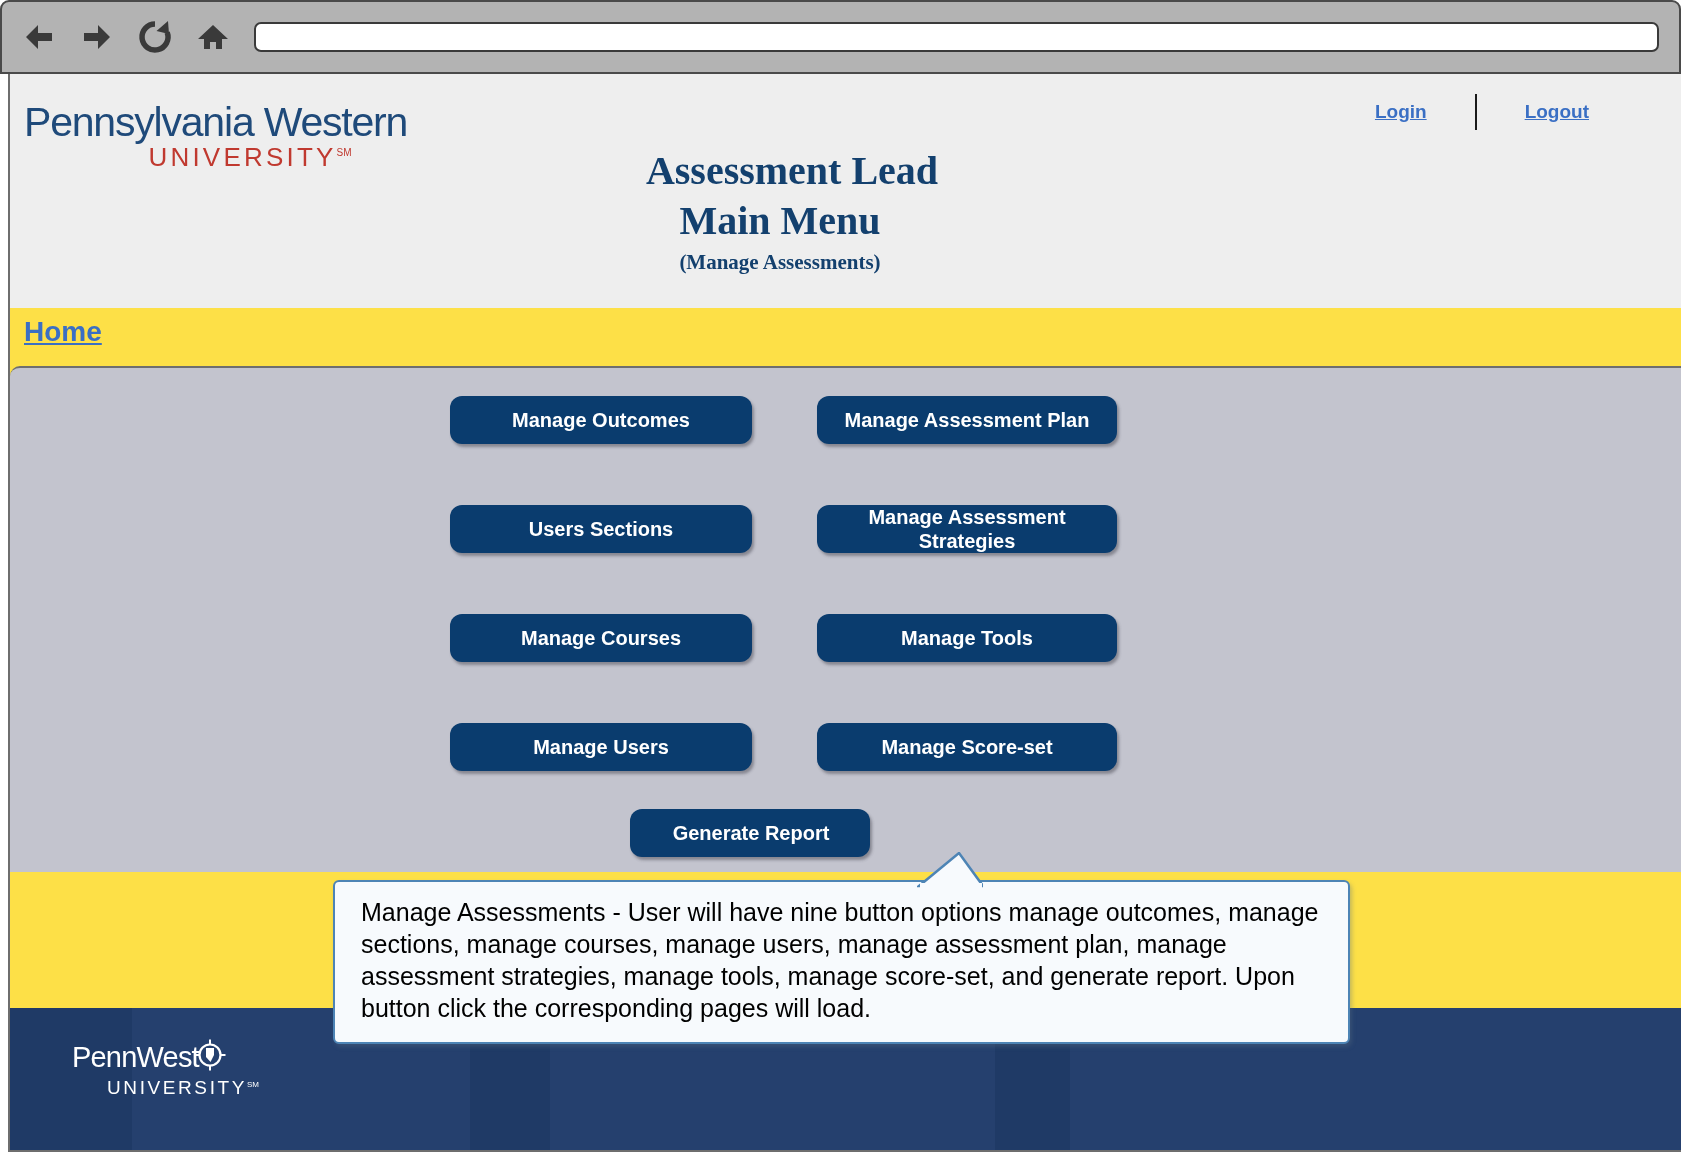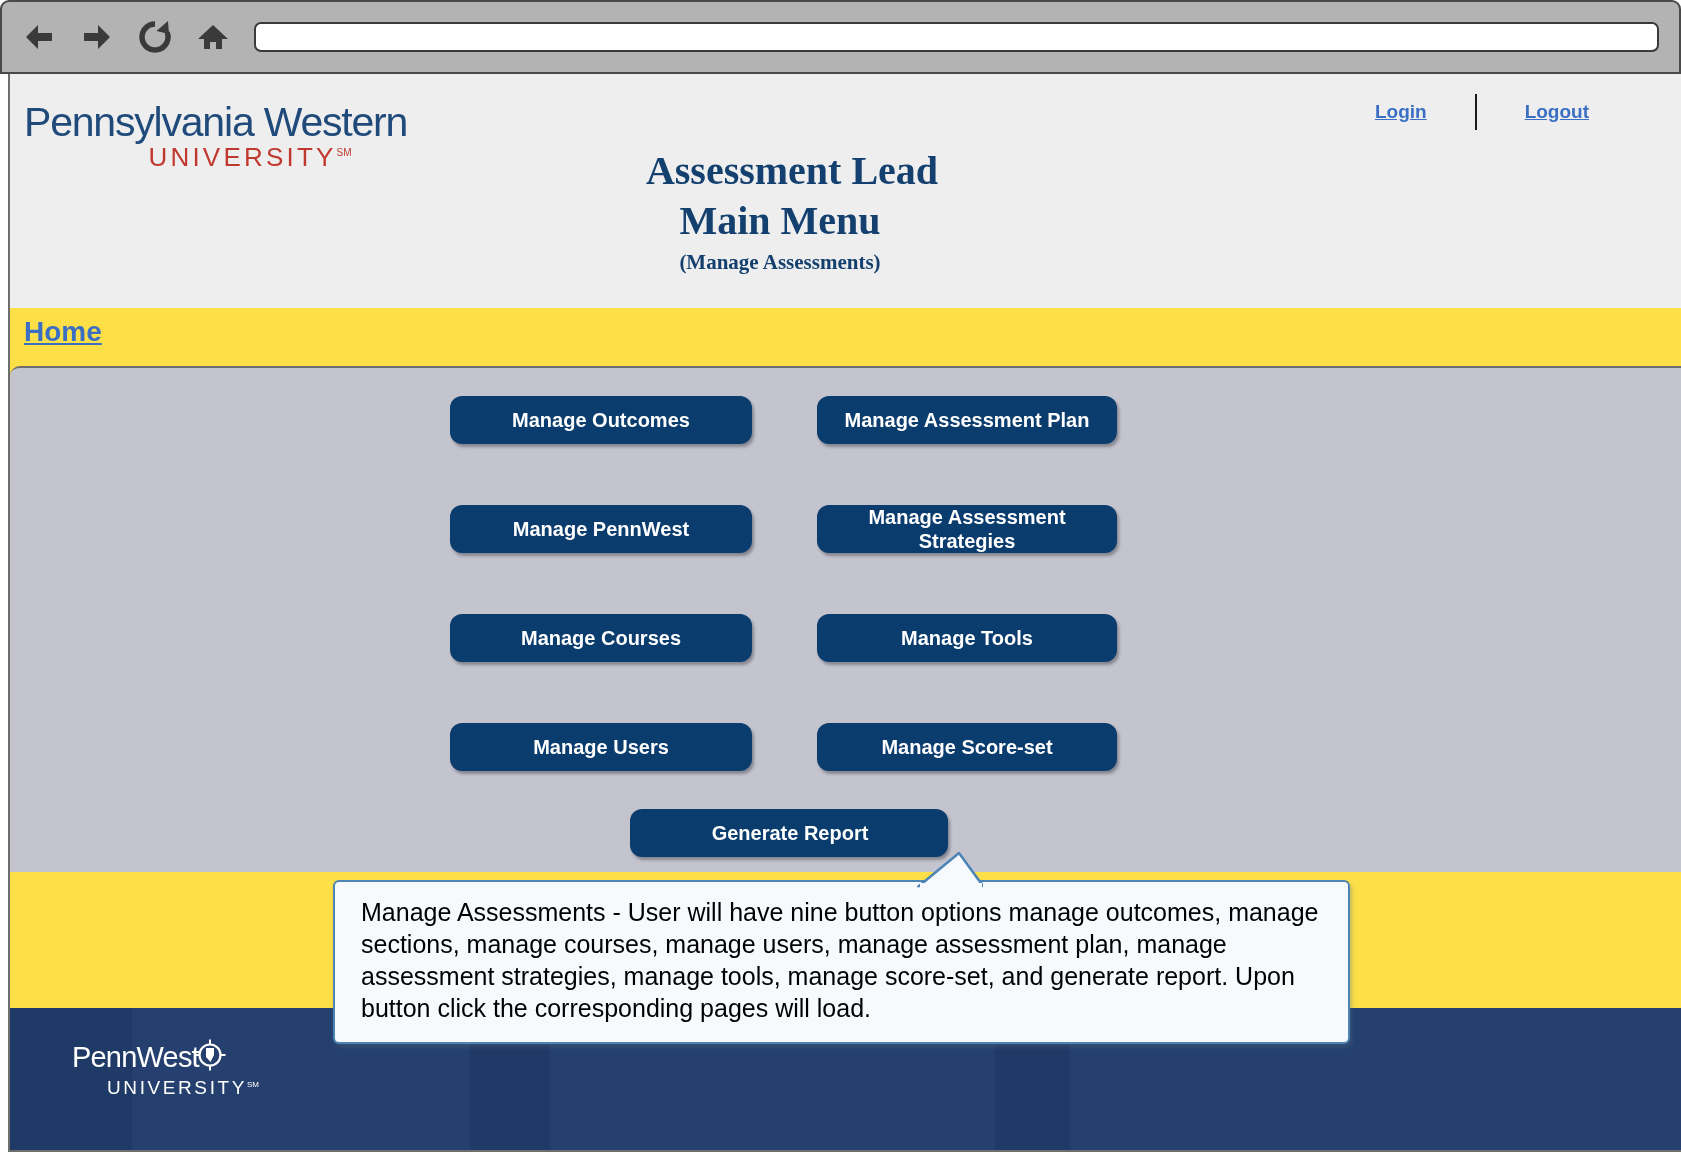--- a/index.html
+++ b/index.html
@@ -195,21 +195,21 @@
     align-items: center;
     justify-content: center;
   }
   .col-l { left: 440px; width: 302px; }
   .col-r { left: 807px; width: 300px; }
   .row1 { top: 28px;  height: 48px; }
   .row2 { top: 137px; height: 48px; }
   .row3 { top: 246px; height: 48px; }
   .row4 { top: 355px; height: 48px; }
   .btn-tall { height: 48px; }
-  .btn-wide { left: 620px; width: 318px; top: 441px; height: 48px; padding-left: 8px; }
+  .btn-wide { left: 620px; width: 240px; top: 441px; height: 48px; padding-left: 8px; }
 
   
   .callout {
     position: absolute;
     left: 323px;
     top: 806px;
     width: 1017px;
     box-sizing: border-box;
     background: #f7fafd;
     border: 2px solid #4d84b5;
@@ -343,21 +343,21 @@
       <div class="title-l3">(Manage Assessments)</div>
     </div>
 
     <a class="home-link">Home</a>
   </div>
 
   <div class="content-panel">
     <div class="btn-grid">
       <button class="mbtn col-l row1 btn-tall">Manage Outcomes</button>
       <button class="mbtn col-r row1 btn-tall">Manage Assessment Plan</button>
-      <button class="mbtn col-l row2 btn-tall">Manage PennWest</button>
+      <button class="mbtn col-l row2 btn-tall">Users Sections</button>
       <button class="mbtn col-r row2 btn-tall">Manage Assessment Strategies</button>
       <button class="mbtn col-r row3 btn-tall">Manage Tools</button>
       <button class="mbtn col-l row3 btn-tall">Manage Courses</button>
       <button class="mbtn col-l row4 btn-tall">Manage Users</button>
       <button class="mbtn col-r row4 btn-tall">Manage Score-set</button>
       <button class="mbtn btn-wide">Generate Report</button>
     </div>
   </div>
 
   <div class="callout-tail">

